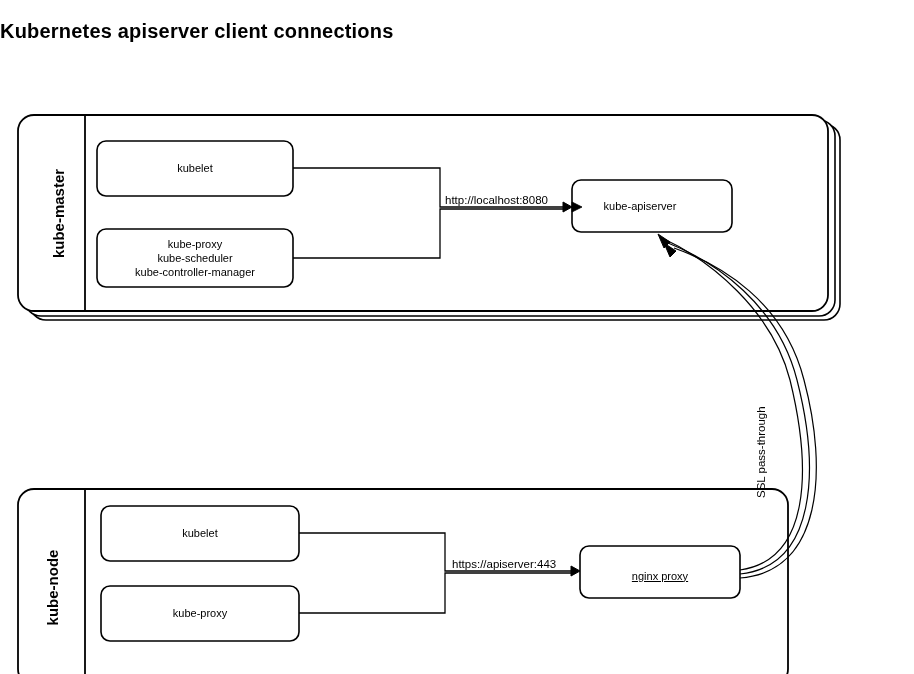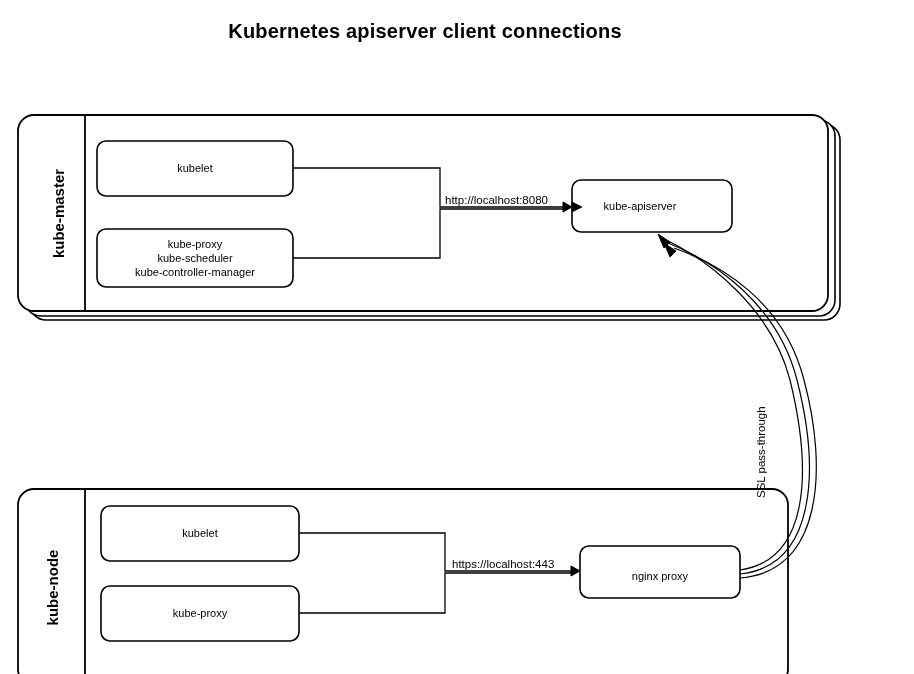--- a/index.html
+++ b/index.html
@@ -13,21 +13,21 @@
     height: 674px;
     background: #ffffff;
     font-family: "Liberation Sans", sans-serif;
     overflow: hidden;
   }
   #title {
     position: absolute;
     top: 20px;
     left: 0;
     width: 850px;
-    text-align: center;
+    text-align: left;
     font-size: 20px;
     font-weight: bold;
     color: #000000;
     letter-spacing: 0.2px;
   }
   .svg-layer {
     position: absolute;
     top: 0;
     left: 0;
     width: 914px;
@@ -114,19 +114,19 @@
   <div class="zone-label" style="left:-7px; top:205px; width:130px; transform: rotate(-90deg);">kube-master</div>
   <div class="zone-label" style="left:-13px; top:579px; width:130px; transform: rotate(-90deg);">kube-node</div>
 
   <div class="box-label" style="left:97px; top:141px; width:196px; height:55px;">kubelet</div>
   <div class="box-label" style="left:97px; top:229px; width:196px; height:58px;">kube-proxy
 kube-scheduler
 kube-controller-manager</div>
   <div class="box-label" style="left:560px; top:180px; width:160px; height:52px;">kube-apiserver</div>
   <div class="box-label" style="left:101px; top:506px; width:198px; height:55px;">kubelet</div>
   <div class="box-label" style="left:101px; top:586px; width:198px; height:55px;">kube-proxy</div>
-  <div class="box-label" style="left:580px; top:546px; width:160px; height:60px;">nginx proxy</div>
+  <div class="box-label" style="left:580px; top:546px; width:160px; height:60px;text-decoration:underline;">nginx proxy</div>
 
   <div class="edge-label" style="left:443px; top:194px;">http://localhost:8080</div>
-  <div class="edge-label" style="left:450px; top:558px;">https://localhost:443</div>
+  <div class="edge-label" style="left:450px; top:558px;">https://apiserver:443</div>
   <div class="edge-label-vert" style="left:755px; top:498px; transform: rotate(-90deg);">SSL pass-through</div>
 
 </div>
 
 </body></html>

